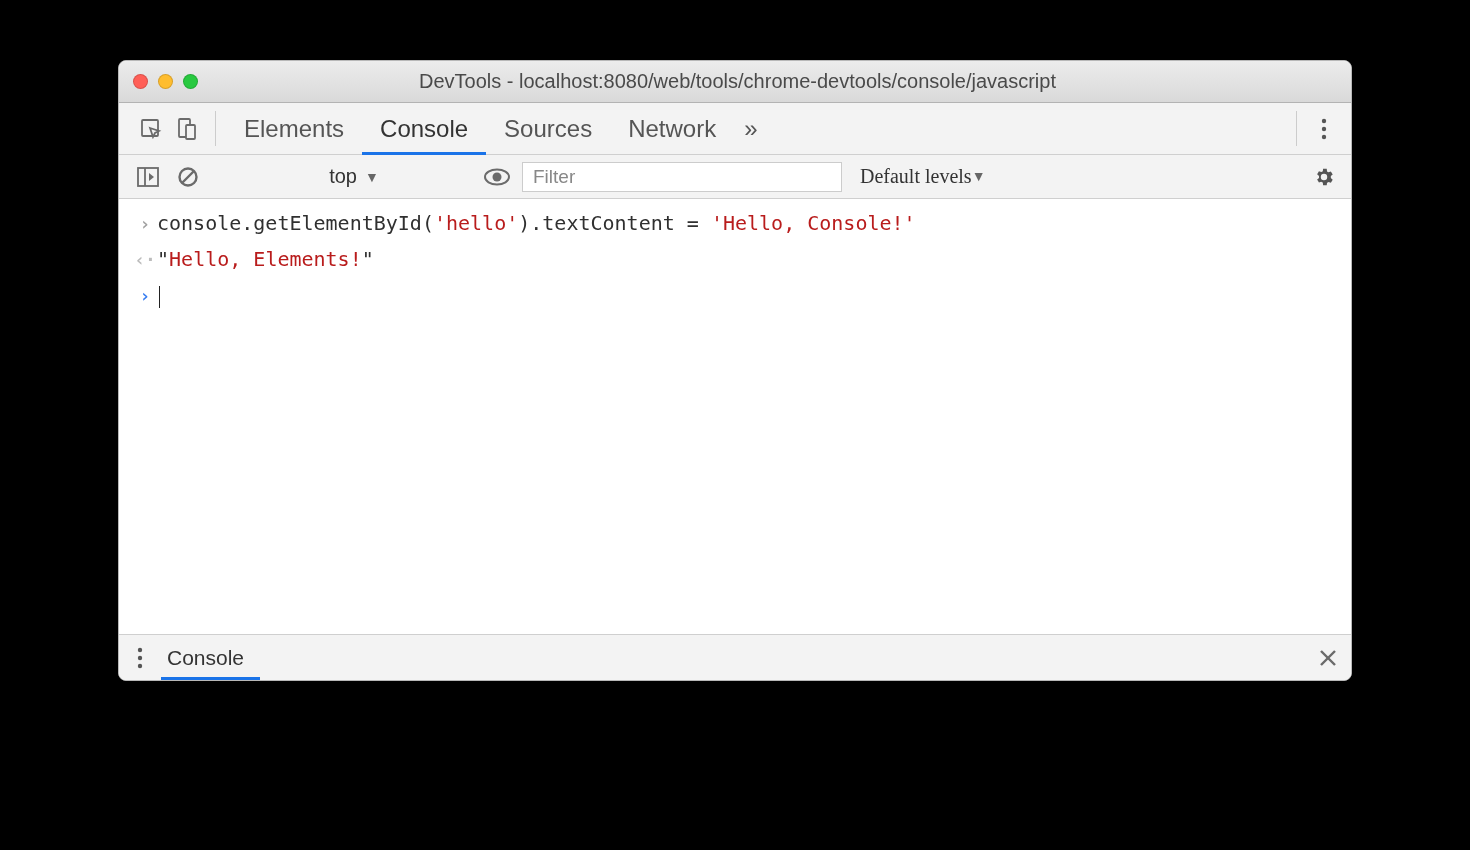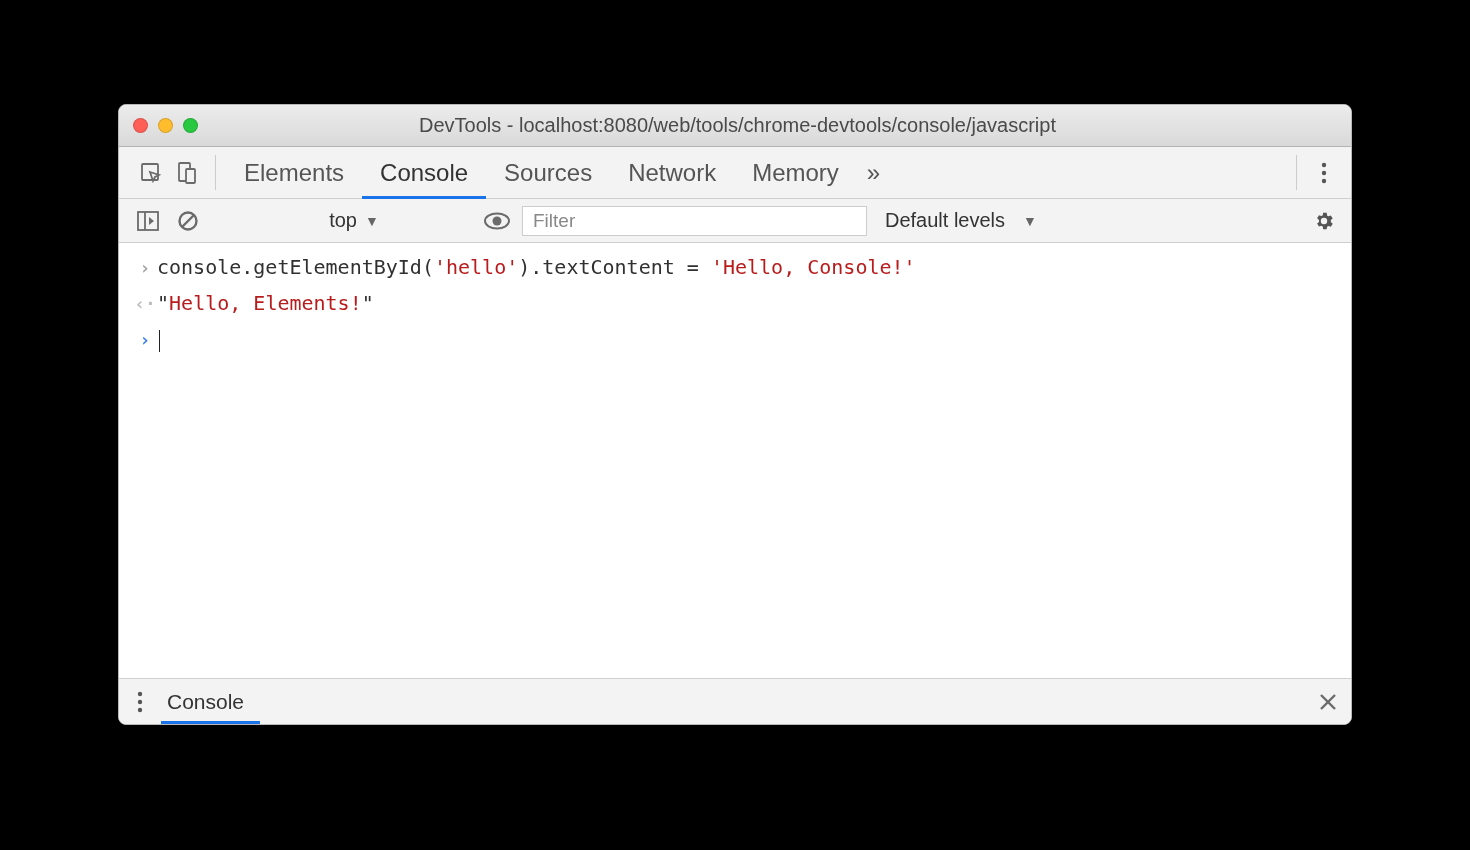--- a/index.html
+++ b/index.html
@@ -8,21 +8,20 @@
     position: absolute;
     left: 118px; top: 60px;
     width: 1234px; height: 621px;
     background: #fff;
     border-radius: 8px;
     box-shadow: 0 20px 60px rgba(0,0,0,0.5);
     overflow: hidden;
     display: flex;
     flex-direction: column;
     border: 1px solid #b8b8b8;
-    margin-top: 44px;
   }
   .titlebar {
     height: 42px;
     background: linear-gradient(#ececec, #d9d9d9);
     border-bottom: 1px solid #b3b3b3;
     display: flex;
     align-items: center;
     padding: 0 14px;
     flex-shrink: 0;
   }
@@ -76,25 +75,25 @@
     display:flex; align-items:center; gap:8px;
     font-size: 20px; color:#333;
     padding: 0 8px 0 12px;
     height: 32px;
     min-width: 240px;
     justify-content: center;
   }
   .ctx-select .caret { color:#666; font-size:14px; }
   .filter {
     height: 30px; background:#fff; border:1px solid #ccc;
-    font-size: 19px; padding: 2px 10px; width: 345px;
+    font-size: 19px; padding: 2px 10px; width: 320px;
     color:#333;
   }
   .filter::placeholder { color:#888; }
-  .levels { font-size: 20px; color:#333; display:flex; align-items:center; gap:18px; padding:0 8px; }
+  .levels { font-size: 20px; color:#333; display:flex; align-items:center; gap:0; padding:0 8px;font-family:Liberation Serif, serif; }
   .levels .caret { color:#666; font-size:14px; }
   .toolbar-spacer { flex:1; }
   .gear { display:flex; align-items:center; justify-content:center; width:34px; color:#555; }
   .console-body {
     flex: 1;
     background: #fff;
     font-family: Menlo, Consolas, monospace;
     font-size: 20px;
     overflow: auto;
     padding-top: 6px;
@@ -161,23 +160,20 @@
       </div>
     <div class="tab active">
         <span>Console</span>
       </div>
     <div class="tab">
         <span>Sources</span>
       </div>
     <div class="tab">
         <span>Network</span>
       </div>
-    <div class="tab">
-        <span>Memory</span>
-      </div>
     <div class="tabs-overflow">
         <span>»</span>
       </div>
     <div class="tabs-spacer"></div>
     <div class="divider"></div>
     <div class="kebab">
       <svg width="6" height="22" viewBox="0 0 6 22" fill="currentColor">
           <circle cx="3" cy="3" r="2.2"></circle>
           <circle cx="3" cy="11" r="2.2"></circle>
           <circle cx="3" cy="19" r="2.2"></circle>

